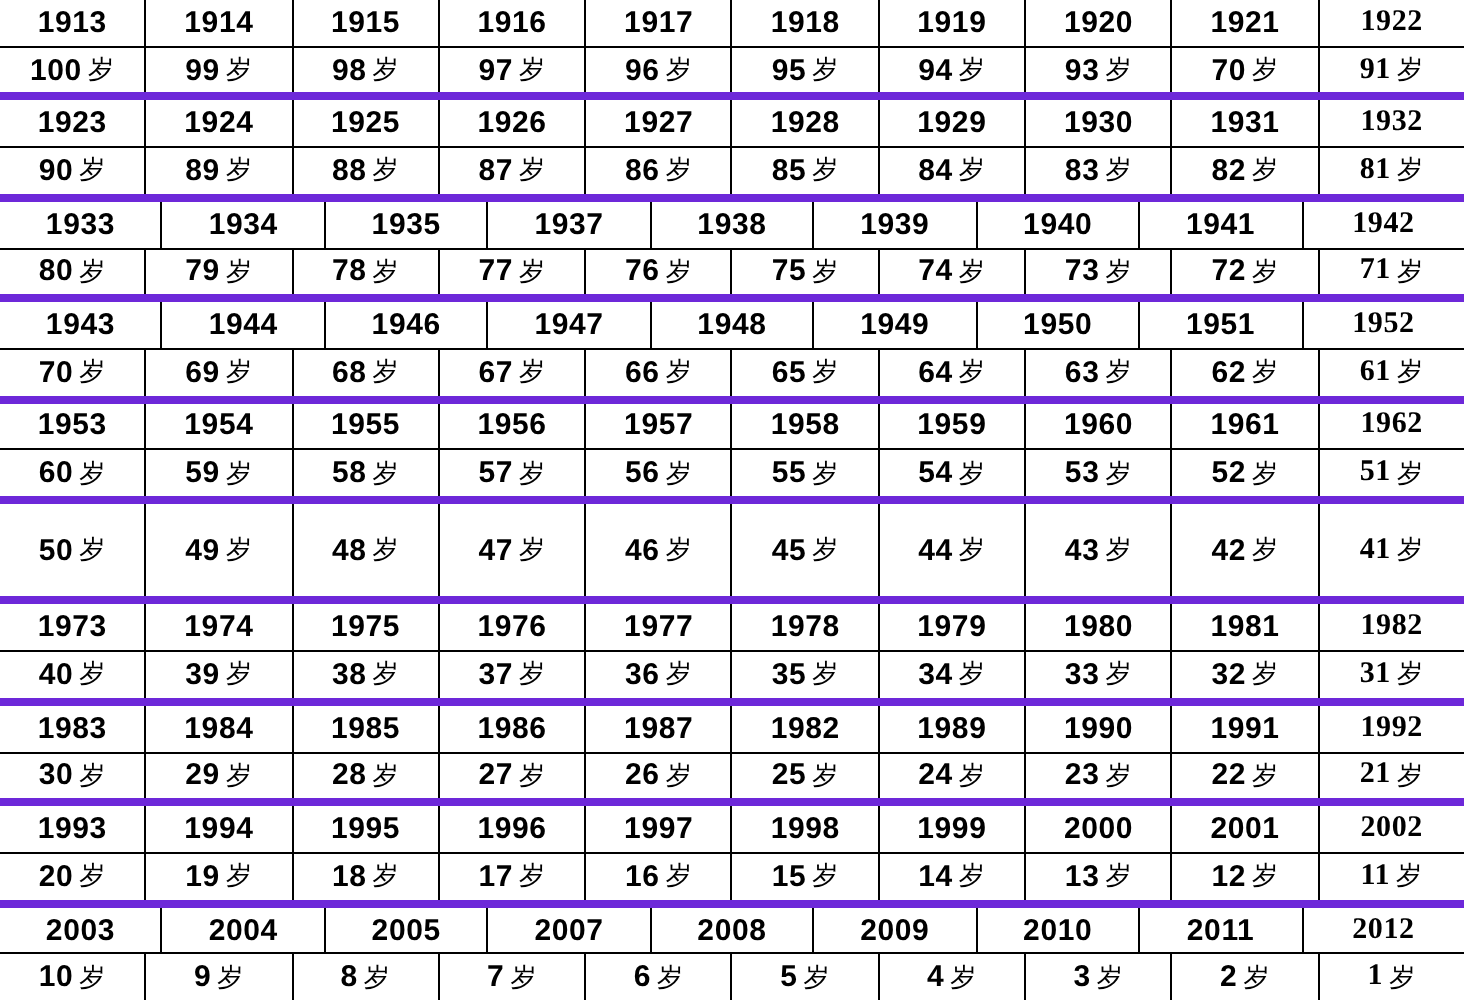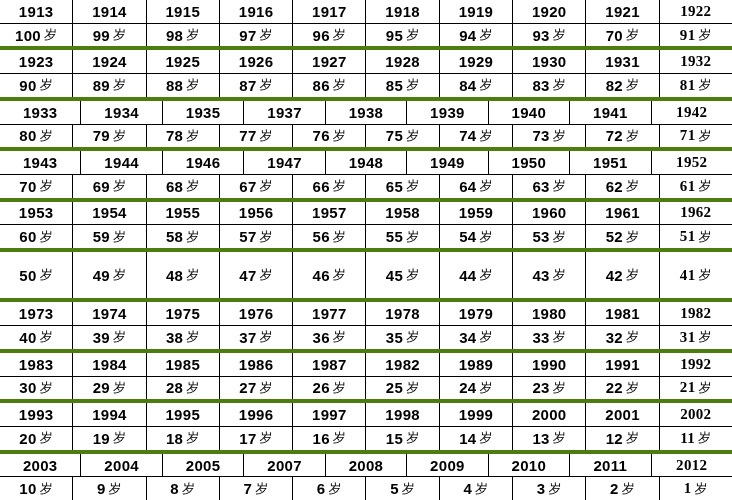--- a/index.html
+++ b/index.html
@@ -20,21 +20,21 @@
     flex-direction: column;
     box-sizing: border-box;
   }
   .block {
     display: flex;
     flex-direction: column;
     flex: 1 1 0;
     min-height: 0;
   }
   .block + .block {
-    border-top: 4px solid #4d7c0f;
+    border-top: 4px solid #6d28d9;
   }
   .row {
     display: flex;
     flex: 1 1 0;
     min-height: 0;
   }
   .row.year-row {
     border-bottom: 1px solid #000000;
   }
   .cell {

